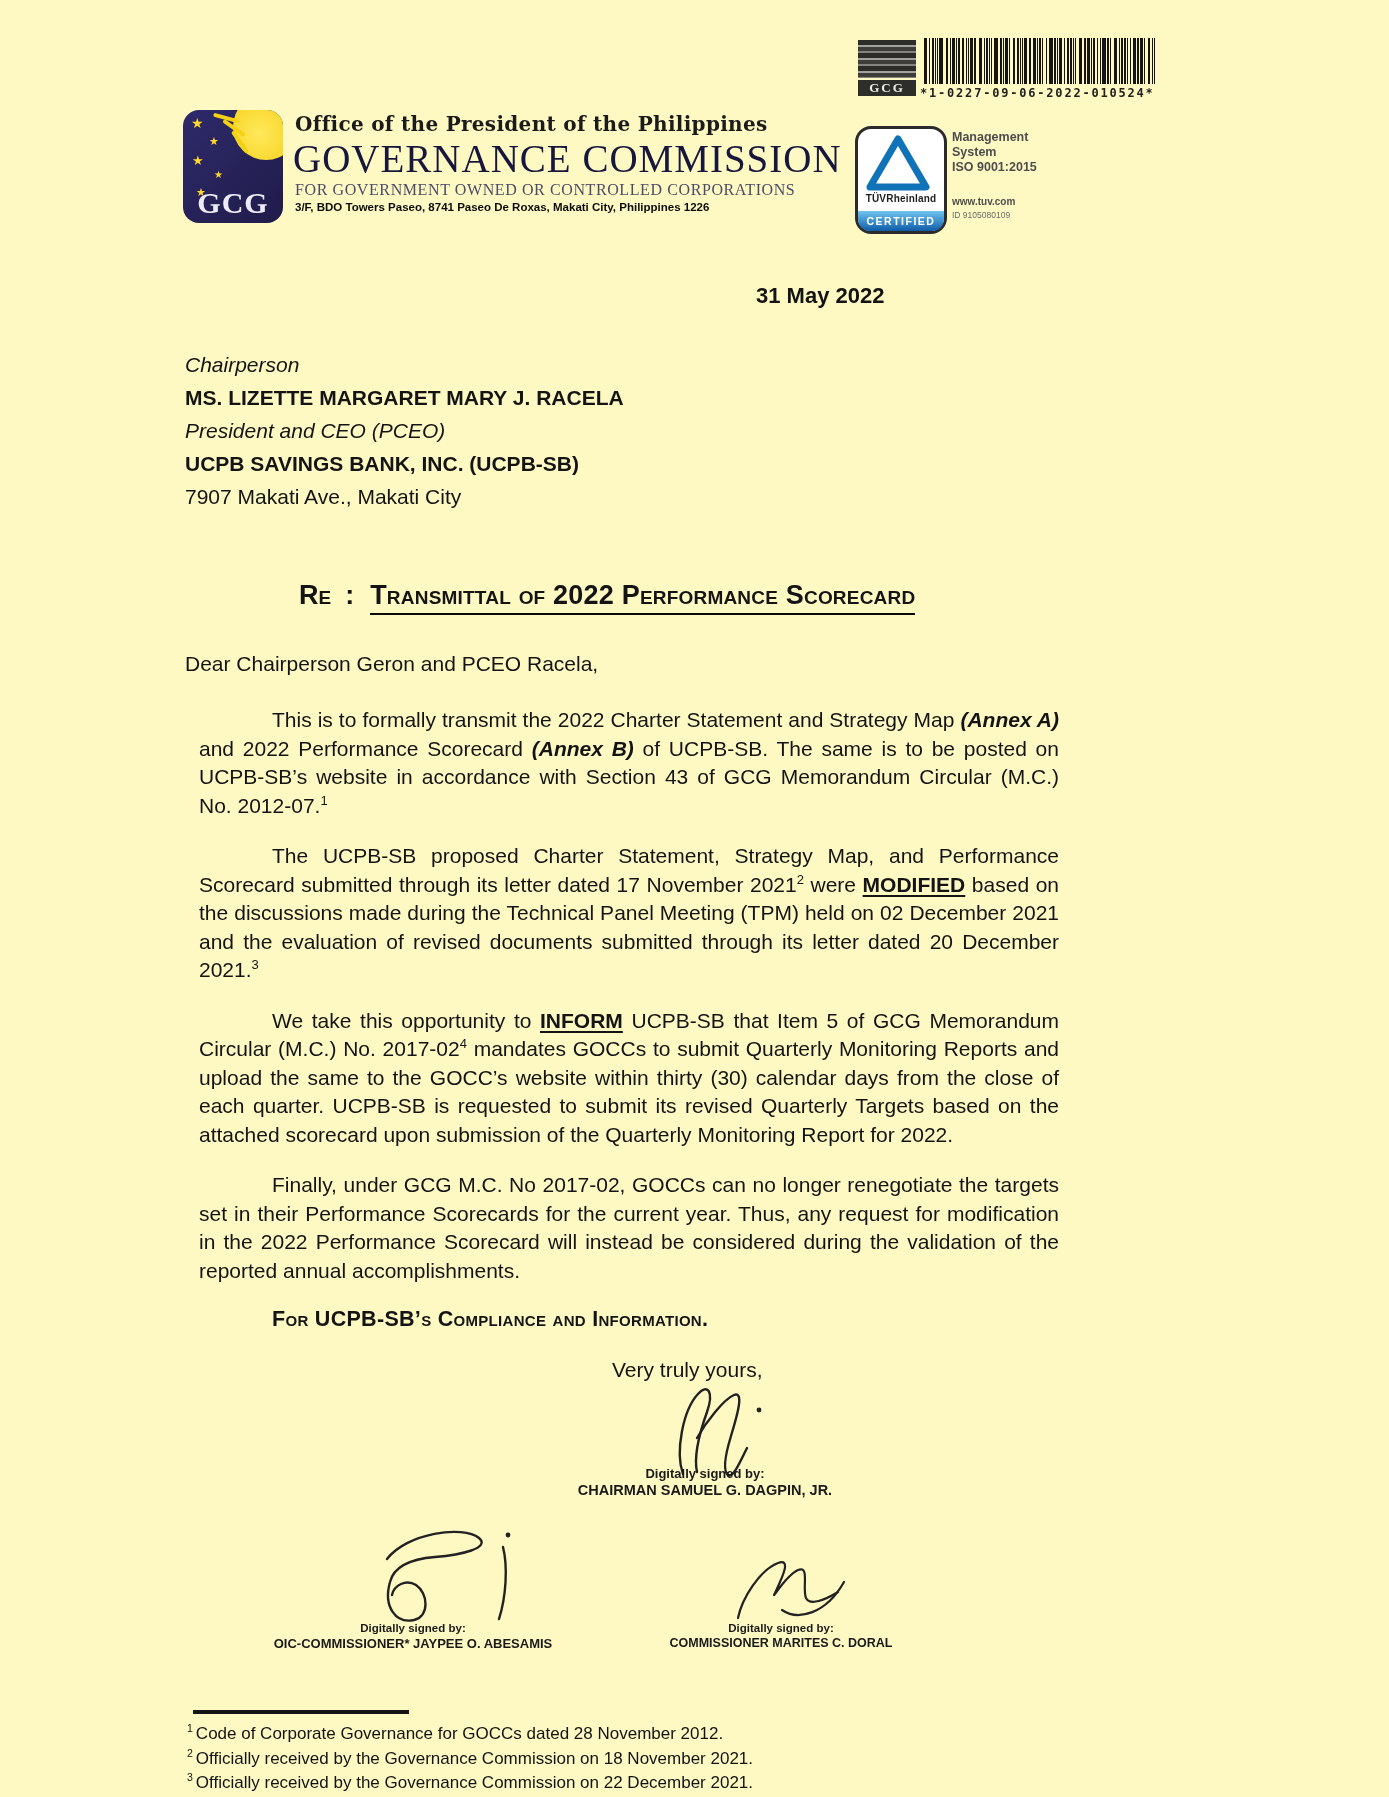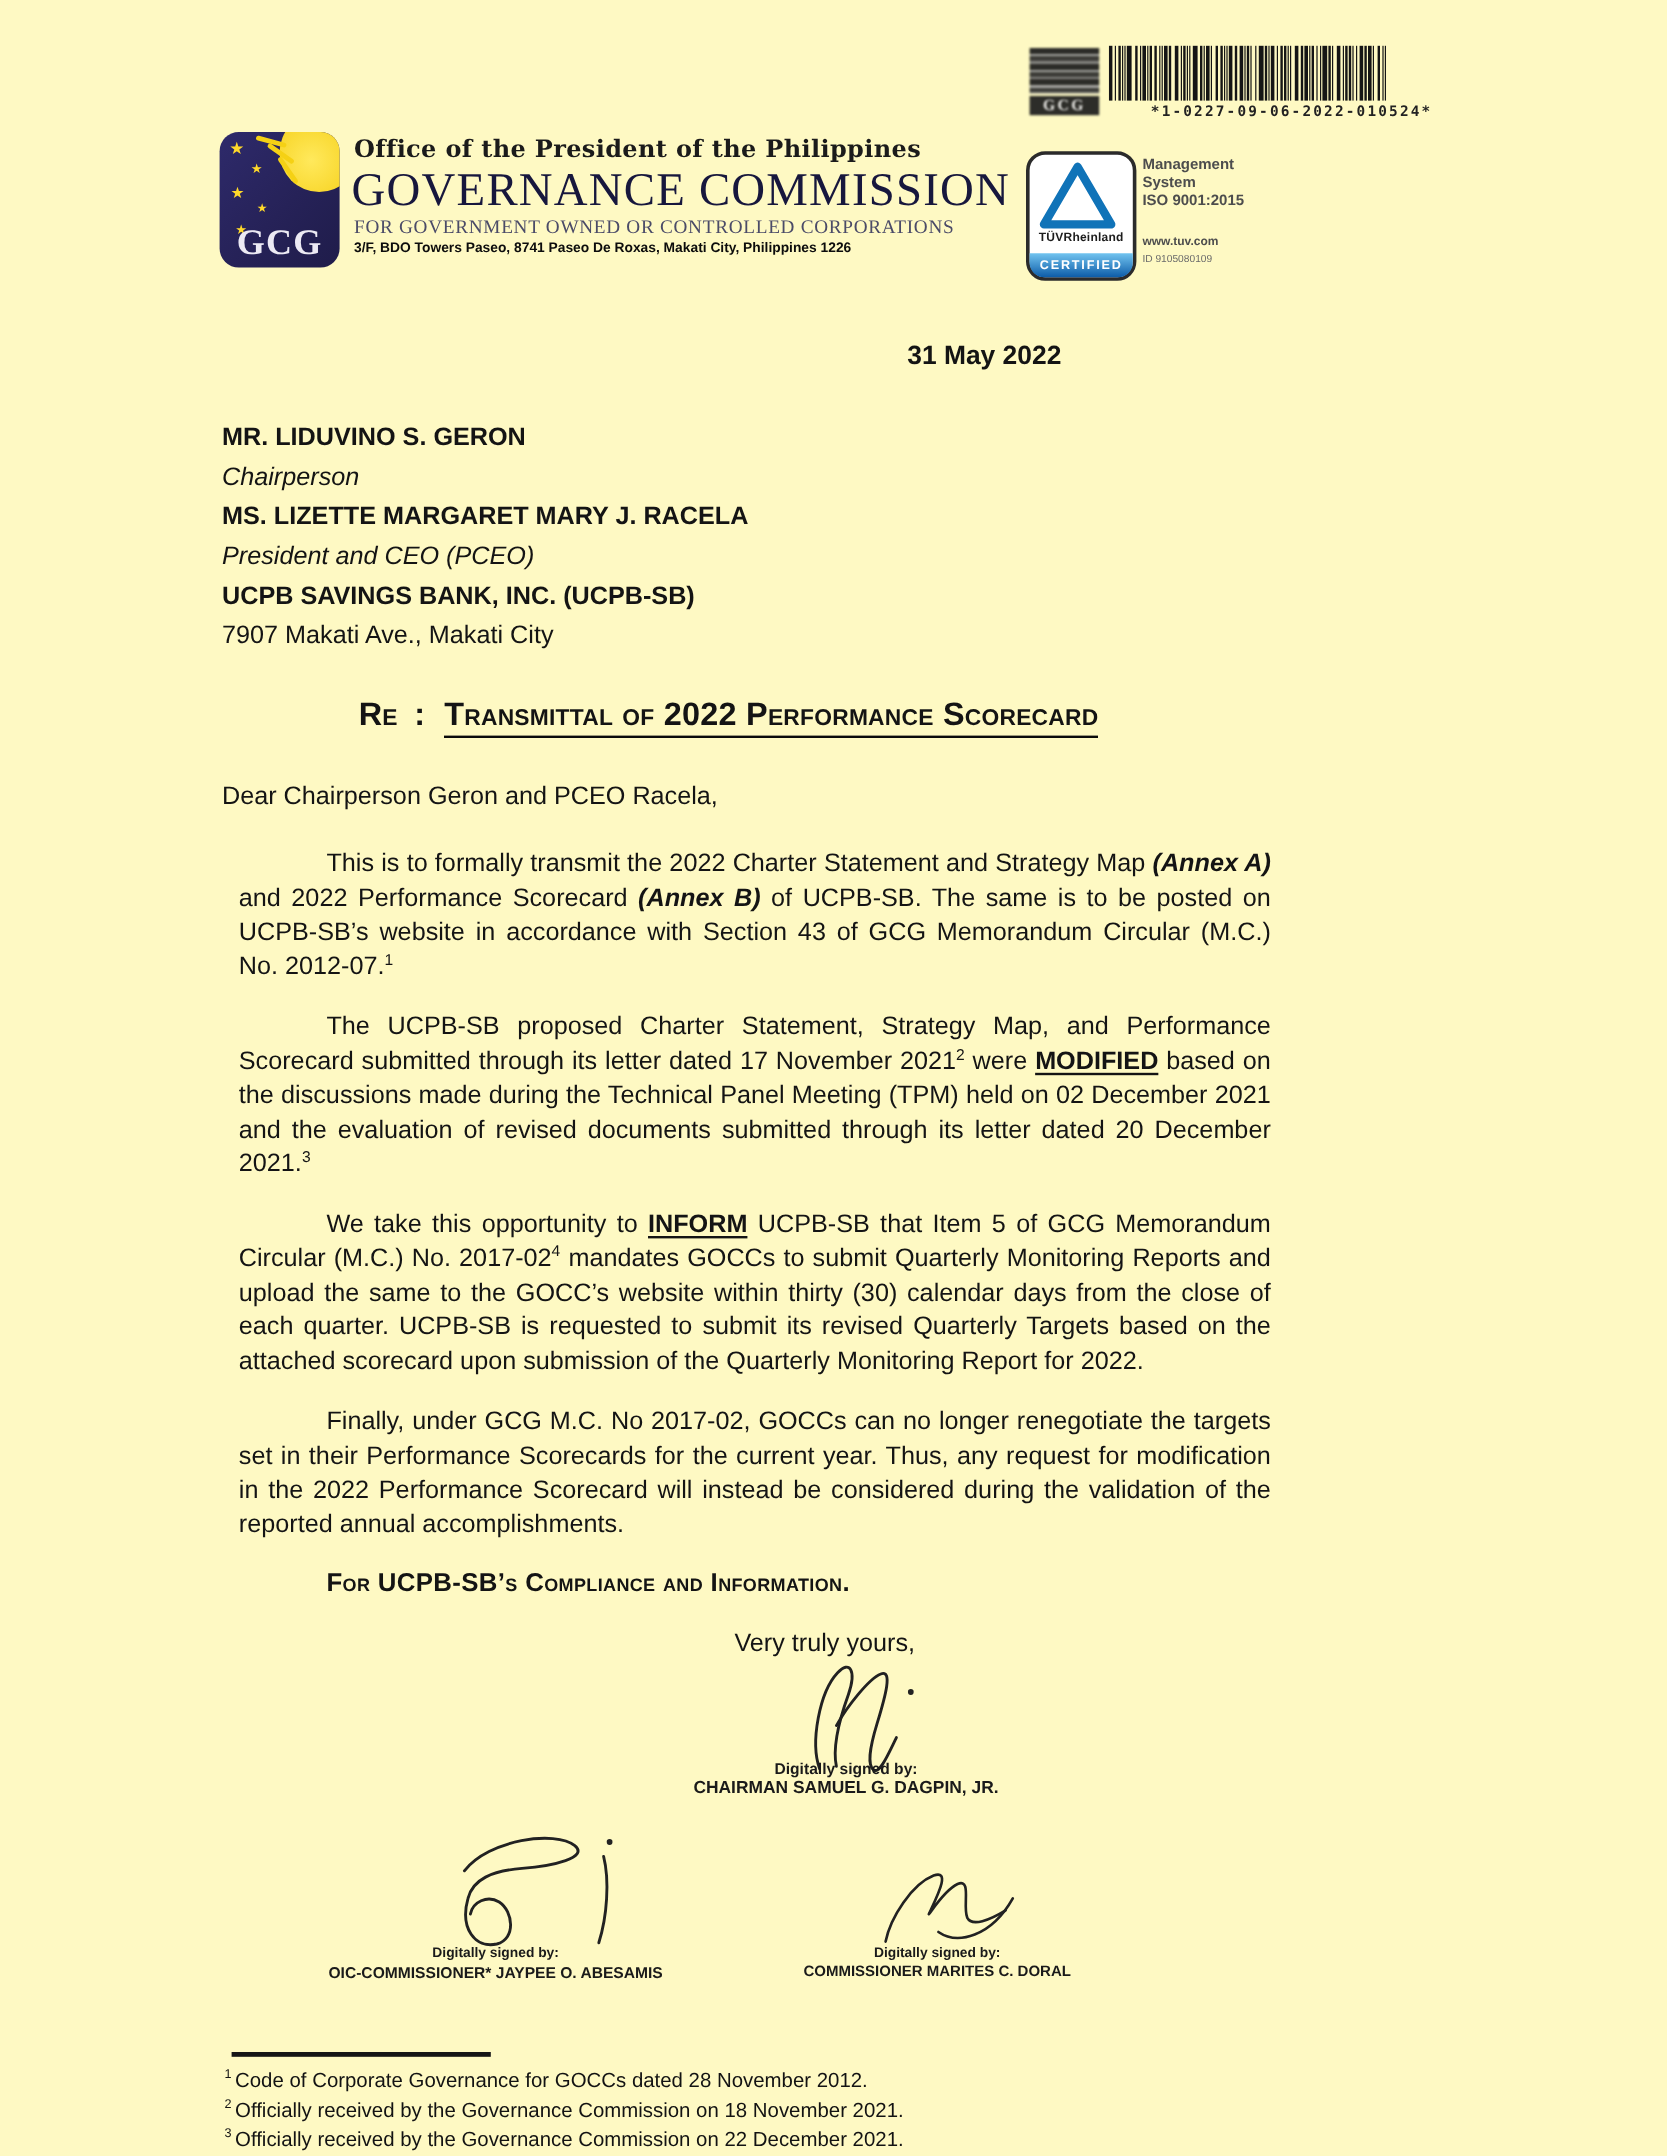--- a/index.html
+++ b/index.html
@@ -11,21 +11,21 @@
     overflow:hidden;
     font-family:"Liberation Sans",sans-serif;
     color:#141414;
   }
   
   .barcode-area{position:absolute;left:852px;top:38px;width:320px;height:66px;}
   .stamp{position:absolute;left:6px;top:2px;width:58px;height:58px;filter:blur(.7px);opacity:.92;}
   .stamp-rows{width:100%;height:38px;background:repeating-linear-gradient(180deg,#1b1b1b 0 5px,#9a9a9a 5px 7px,#2e2e2e 7px 11px,#7a7a7a 11px 13px);}
   .stamp-label{margin-top:2px;height:16px;background:#1c1c1c;color:#ececec;font-weight:700;font-size:13px;text-align:center;line-height:16px;letter-spacing:2px;font-family:"Liberation Serif",serif;}
   .barcode-svg{position:absolute;left:72px;top:0;filter:blur(.4px);}
-  .barcode-num{position:absolute;left:68px;top:48px;width:250px;font-family:"DejaVu Sans Mono",monospace;font-weight:700;font-size:12px;letter-spacing:1.8px;color:#222;white-space:nowrap;filter:blur(.3px);margin-left:39px;}
+  .barcode-num{position:absolute;left:68px;top:48px;width:250px;font-family:"DejaVu Sans Mono",monospace;font-weight:700;font-size:12px;letter-spacing:1.8px;color:#222;white-space:nowrap;filter:blur(.3px);}
   
   .logo-box{position:absolute;left:183px;top:110px;width:100px;height:113px;border-radius:16px;background:linear-gradient(135deg,#2e2a6b 0%,#262258 55%,#1f1c4a 100%);overflow:hidden;}
   .sun{position:absolute;right:-16px;top:-16px;width:66px;height:66px;border-radius:50%;background:radial-gradient(circle at 40% 60%,#ffe95c,#f3c908);}
   .ray{position:absolute;width:26px;height:4px;background:#f5d114;border-radius:2px;}
   .ray1{right:36px;top:16px;transform:rotate(35deg);}
   .ray2{right:30px;top:30px;transform:rotate(55deg);}
   .ray3{right:44px;top:6px;transform:rotate(15deg);}
   .star{position:absolute;color:#ffd92a;line-height:1;}
   .s1{left:8px;top:6px;font-size:14px;}
   .s2{left:26px;top:26px;font-size:11px;}
@@ -188,21 +188,20 @@
     <div>Management</div>
     <div>System</div>
     <div>ISO 9001:2015</div>
   </div>
   <div class="tuv-web">www.tuv.com</div>
   <div class="tuv-id">ID 9105080109</div>
 
   <div class="date-line">31 May 2022</div>
 
   <div class="addressee">
-    <div class="b">MR. LIDUVINO S. GERON</div>
     <div class="i">Chairperson</div>
     <div class="b">MS. LIZETTE MARGARET MARY J. RACELA</div>
     <div class="i">President and CEO (PCEO)</div>
     <div class="b">UCPB SAVINGS BANK, INC. (UCPB-SB)</div>
     <div>7907 Makati Ave., Makati City</div>
   </div>
 
   <div class="subject">
     <span class="subject-label">Re</span>
     <span class="subject-sep">:</span>

